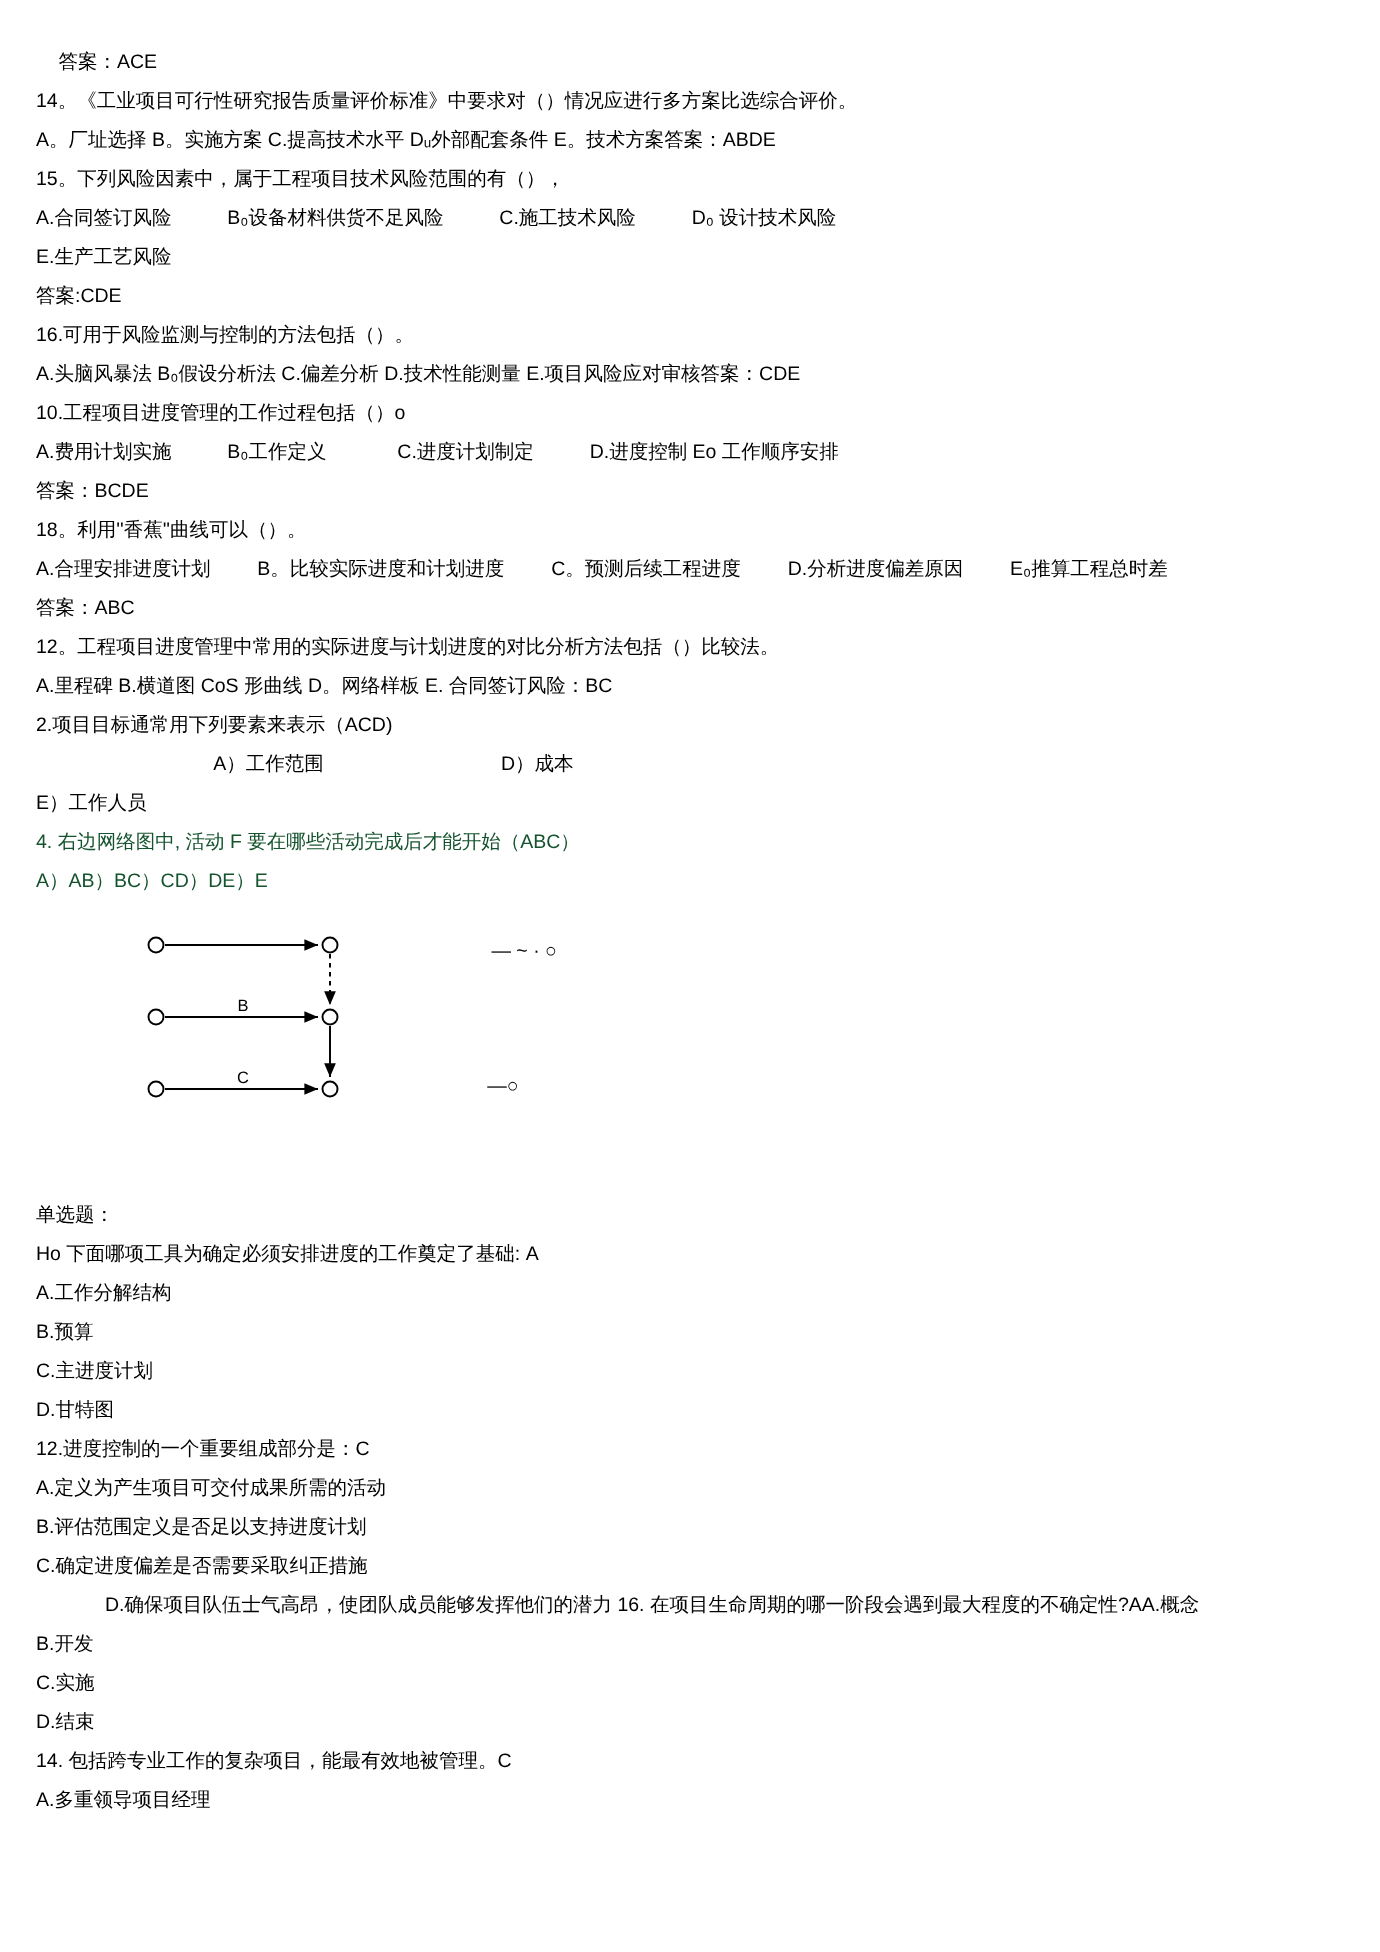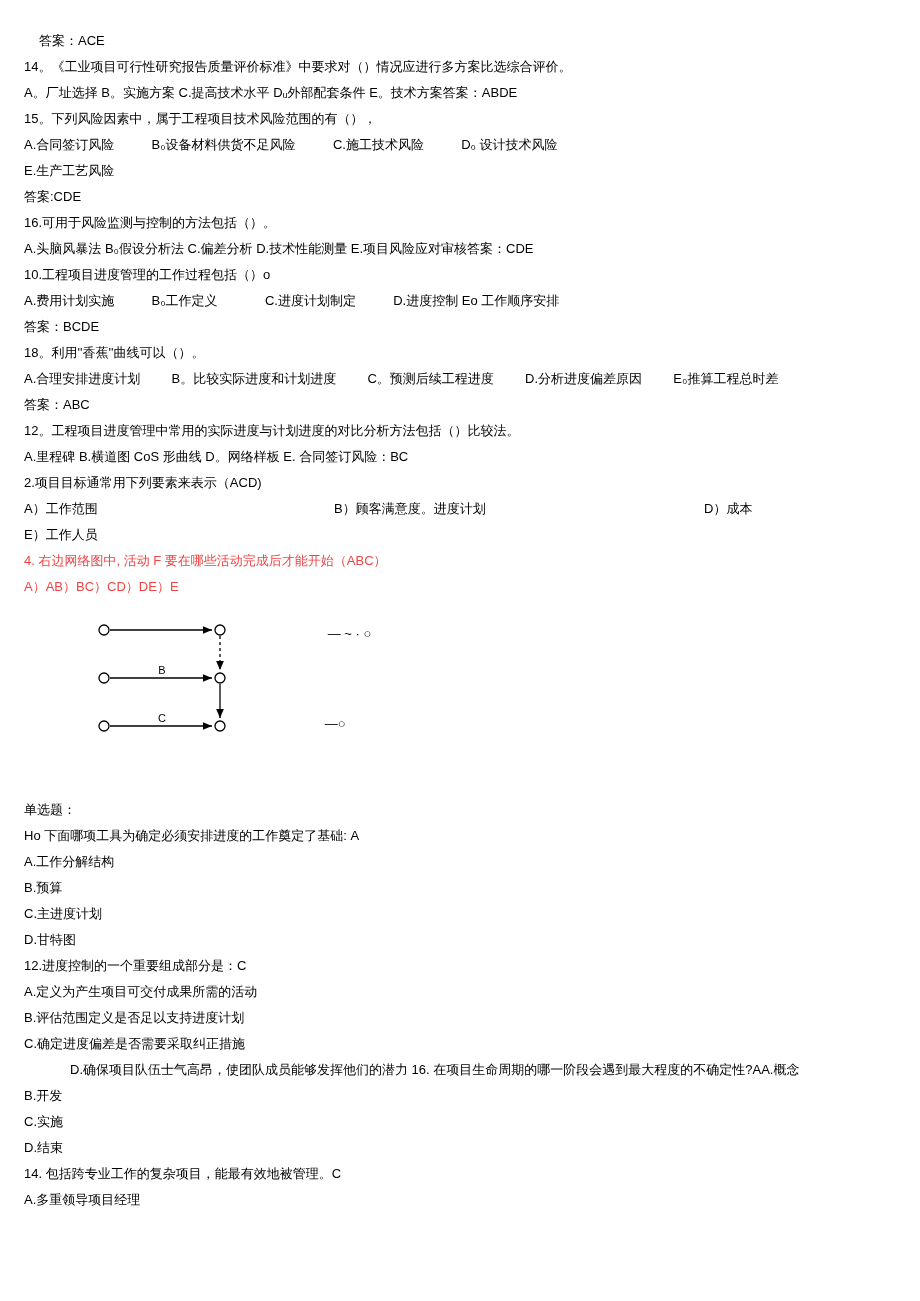--- a/index.html
+++ b/index.html
@@ -8,29 +8,29 @@
     color: #000;
     margin: 0;
     padding: 28px 24px;
     line-height: 2.0;
     width: 920px;
     box-sizing: border-box;
     background: #fff;
   }
   .indent1 { margin-left: 15px; }
   .indent2 { }
-  .red { color: #ef4444; }
+  .red { color: #14532d; }
   .diagram {
     margin-left: 60px;
     margin-top: 18px;
     margin-bottom: 40px;
   }
   .flex-row { display: flex; }
   .flex-row > div { flex: none; }
-  .w1 { width: 310px; }
+  .w1 { width: 310px; text-align: center; }
 </style>
 </head>
 <body>
 
 <div class="indent1">答案：ACE</div>
 <div>14。《工业项目可行性研究报告质量评价标准》中要求对（）情况应进行多方案比选综合评价。</div>
 <div class="indent2">A。厂址选择 B。实施方案 C.提高技术水平 Dᵤ外部配套条件 E。技术方案答案：ABDE</div>
 <div>15。下列风险因素中，属于工程项目技术风险范围的有（），</div>
 <div class="indent2">
   <span>A.合同签订风险</span>
@@ -67,21 +67,20 @@
   <span>D.分析进度偏差原因</span>
   <span style="display:inline-block;width:24px"></span>
   <span>E₀推算工程总时差</span>
 </div>
 <div class="indent2">答案：ABC</div>
 <div>12。工程项目进度管理中常用的实际进度与计划进度的对比分析方法包括（）比较法。</div>
 <div class="indent2">A.里程碑 B.横道图 CoS 形曲线 D。网络样板 E. 合同签订风险：BC</div>
 <div>2.项目目标通常用下列要素来表示（ACD)</div>
 <div class="flex-row">
   <div class="w1">A）工作范围</div>
-  <div style="width:370px">B）顾客满意度。进度计划</div>
   <div>D）成本</div>
 </div>
 <div>E）工作人员</div>
 <div class="red">4. 右边网络图中, 活动 F 要在哪些活动完成后才能开始（ABC）</div>
 <div class="red">A）AB）BC）CD）DE）E</div>
 
 <div class="diagram">
   <svg width="230" height="130">
     <defs>
       <marker id="ah" markerWidth="8" markerHeight="8" refX="7" refY="3" orient="auto">

